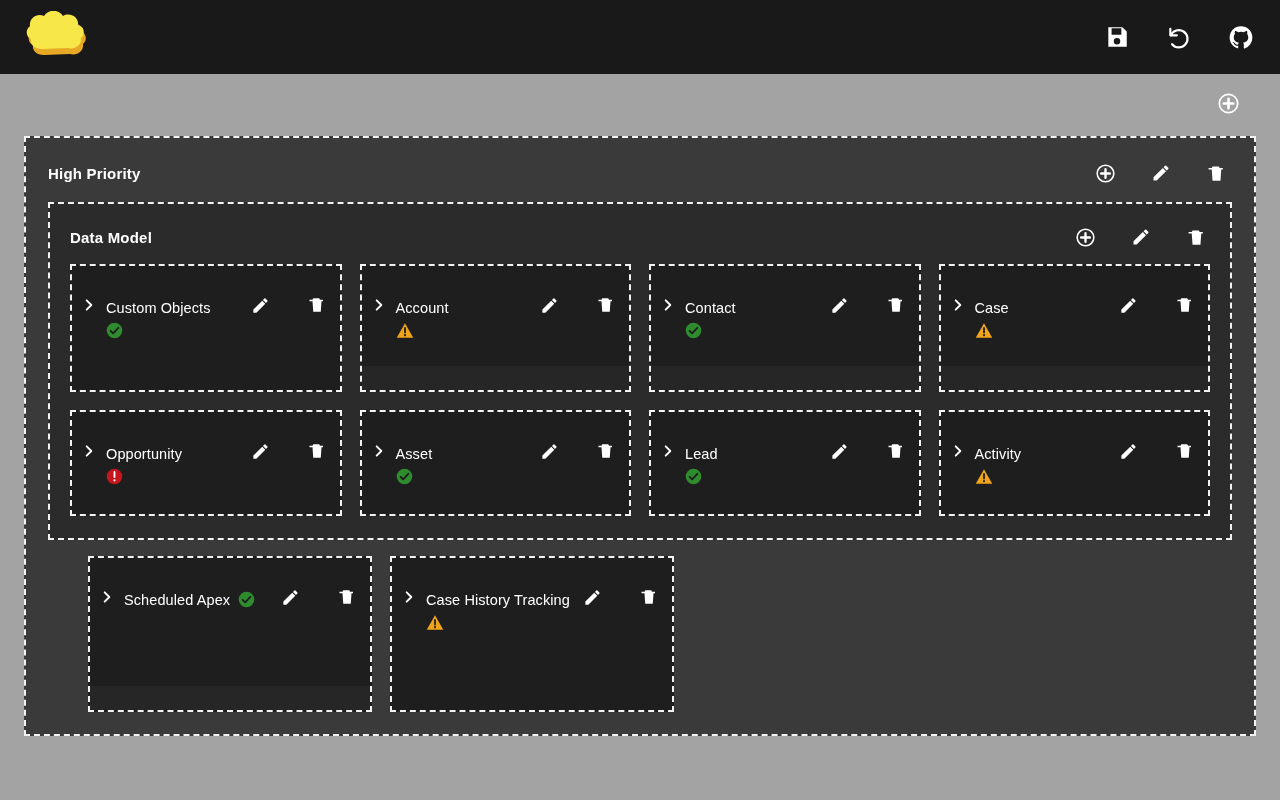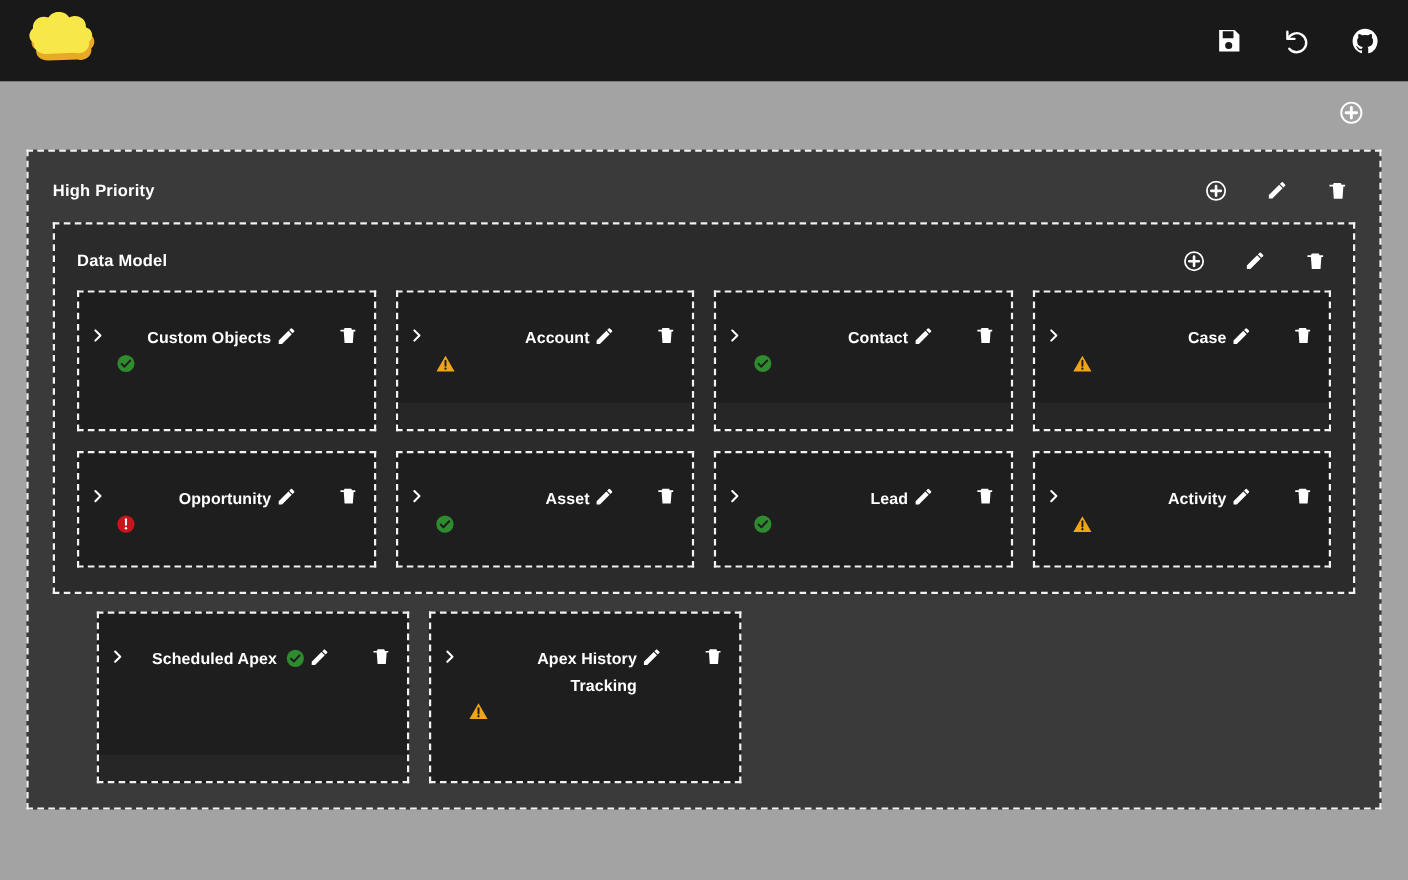--- a/index.html
+++ b/index.html
@@ -122,25 +122,24 @@
     cursor: pointer;
   }
   .card-body {
     flex: 1 1 auto;
     min-width: 0;
     padding-right: 4px;
   }
   .card-title {
     color: #ffffff;
     font-size: 14.5px;
-    font-weight: bold;
+    font-weight: normal;
     line-height: 24px;
     letter-spacing: .1px;
     word-break: break-word;
-    text-align: right;
   }
   .card-title .inline-status { vertical-align: -3px; margin-left: 4px; }
   .card-status { margin-top: 2px; display: block; height: 18px; }
 
   .card-icons {
     flex: 0 0 auto;
     display: flex;
     align-items: flex-start;
     gap: 38px;
     padding-top: 0px;
@@ -525,21 +524,21 @@
           <div class="card-footer"></div>
         </div>
         <div class="card tall">
           <div class="card-row">
             <span class="card-chevron">
               <svg width="12" height="14" viewBox="0 0 12 18" fill="none" stroke="#ffffff" stroke-width="2.4" stroke-linecap="round" stroke-linejoin="round">
                 <path d="M3 3l6 6-6 6"></path>
               </svg>
             </span>
             <div class="card-body">
-              <div class="card-title">Apex History Tracking</div>
+              <div class="card-title">Case History Tracking</div>
               <span class="card-status"><svg width="18" height="17" viewBox="0 0 24 22">
                   <path d="M12 1.4L23 20.6H1L12 1.4z" fill="#f0a41a"></path>
                   <path d="M12 7.6v6.2" stroke="#1e1e1e" stroke-width="2.4" stroke-linecap="round"></path>
                   <circle cx="12" cy="17.2" r="1.4" fill="#1e1e1e"></circle>
                 </svg></span>
             </div>
             <div class="card-icons">
               <span class="cicon">
                 <svg width="19" height="19" viewBox="0 0 24 24" fill="#ffffff">
                   <path d="M3 17.2V21h3.8L18 9.8 14.2 6 3 17.2zM20.7 7.1a1 1 0 000-1.4l-2.4-2.4a1 1 0 00-1.4 0l-1.8 1.8L18.9 8.9l1.8-1.8z"></path>

